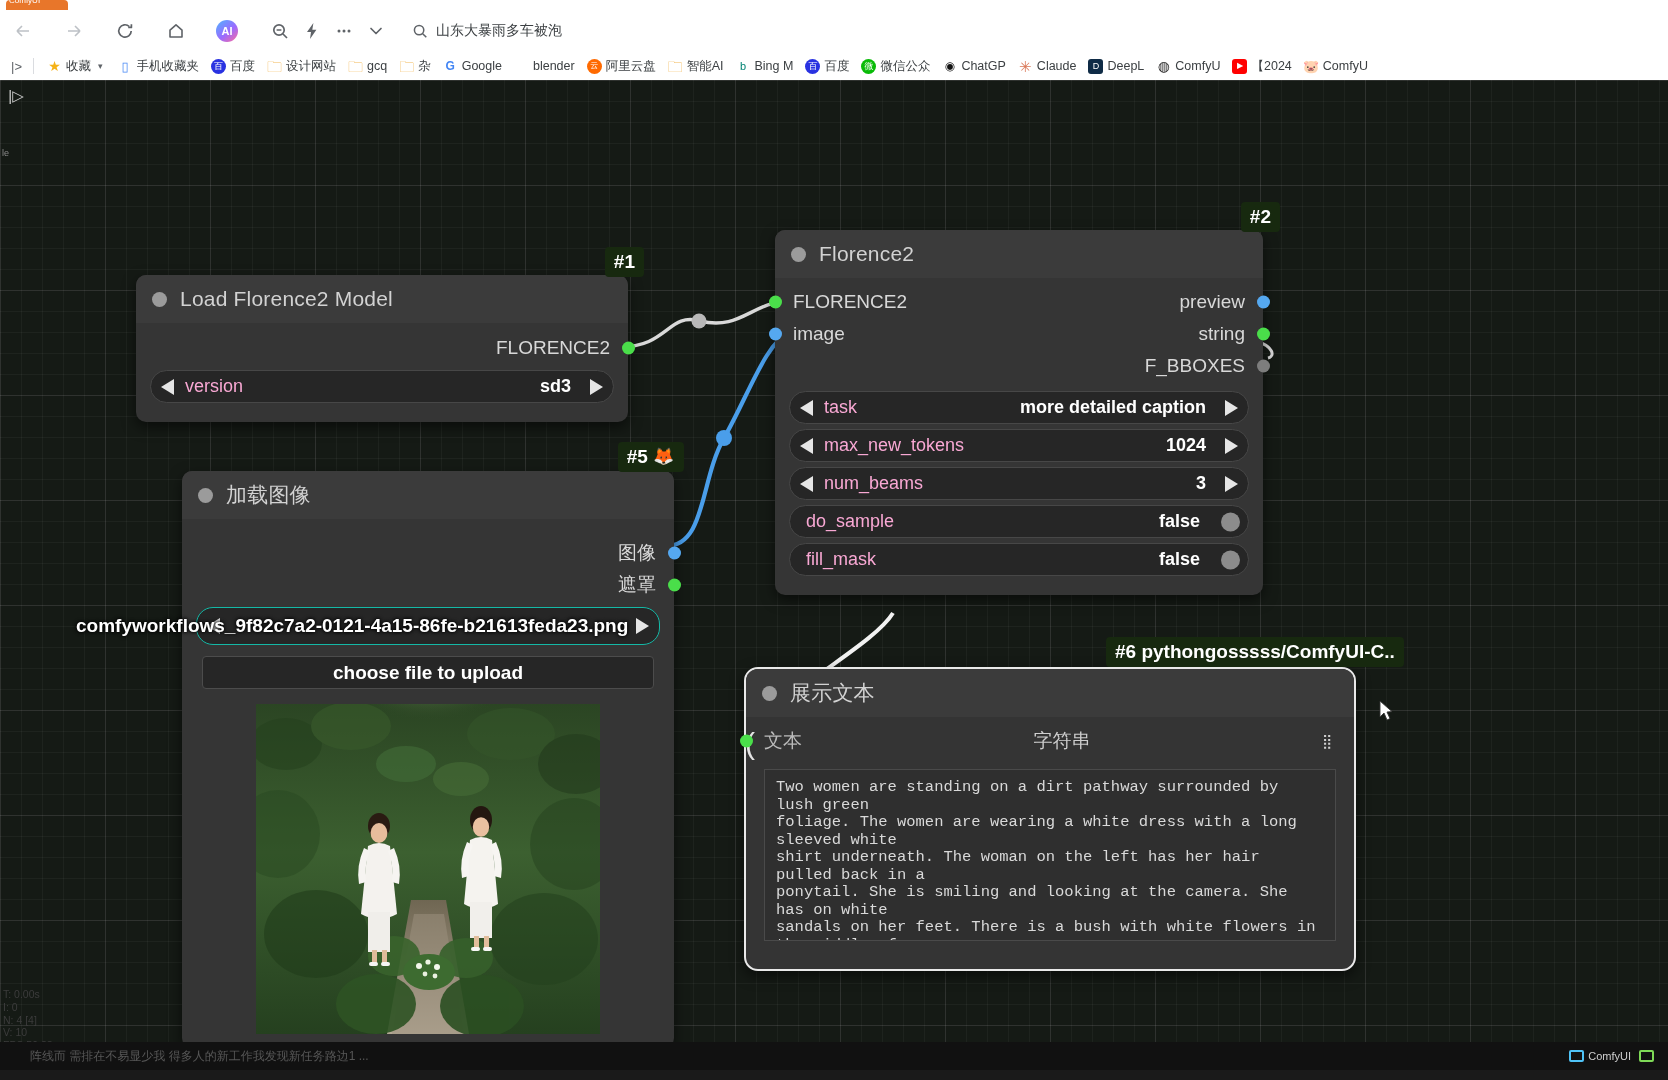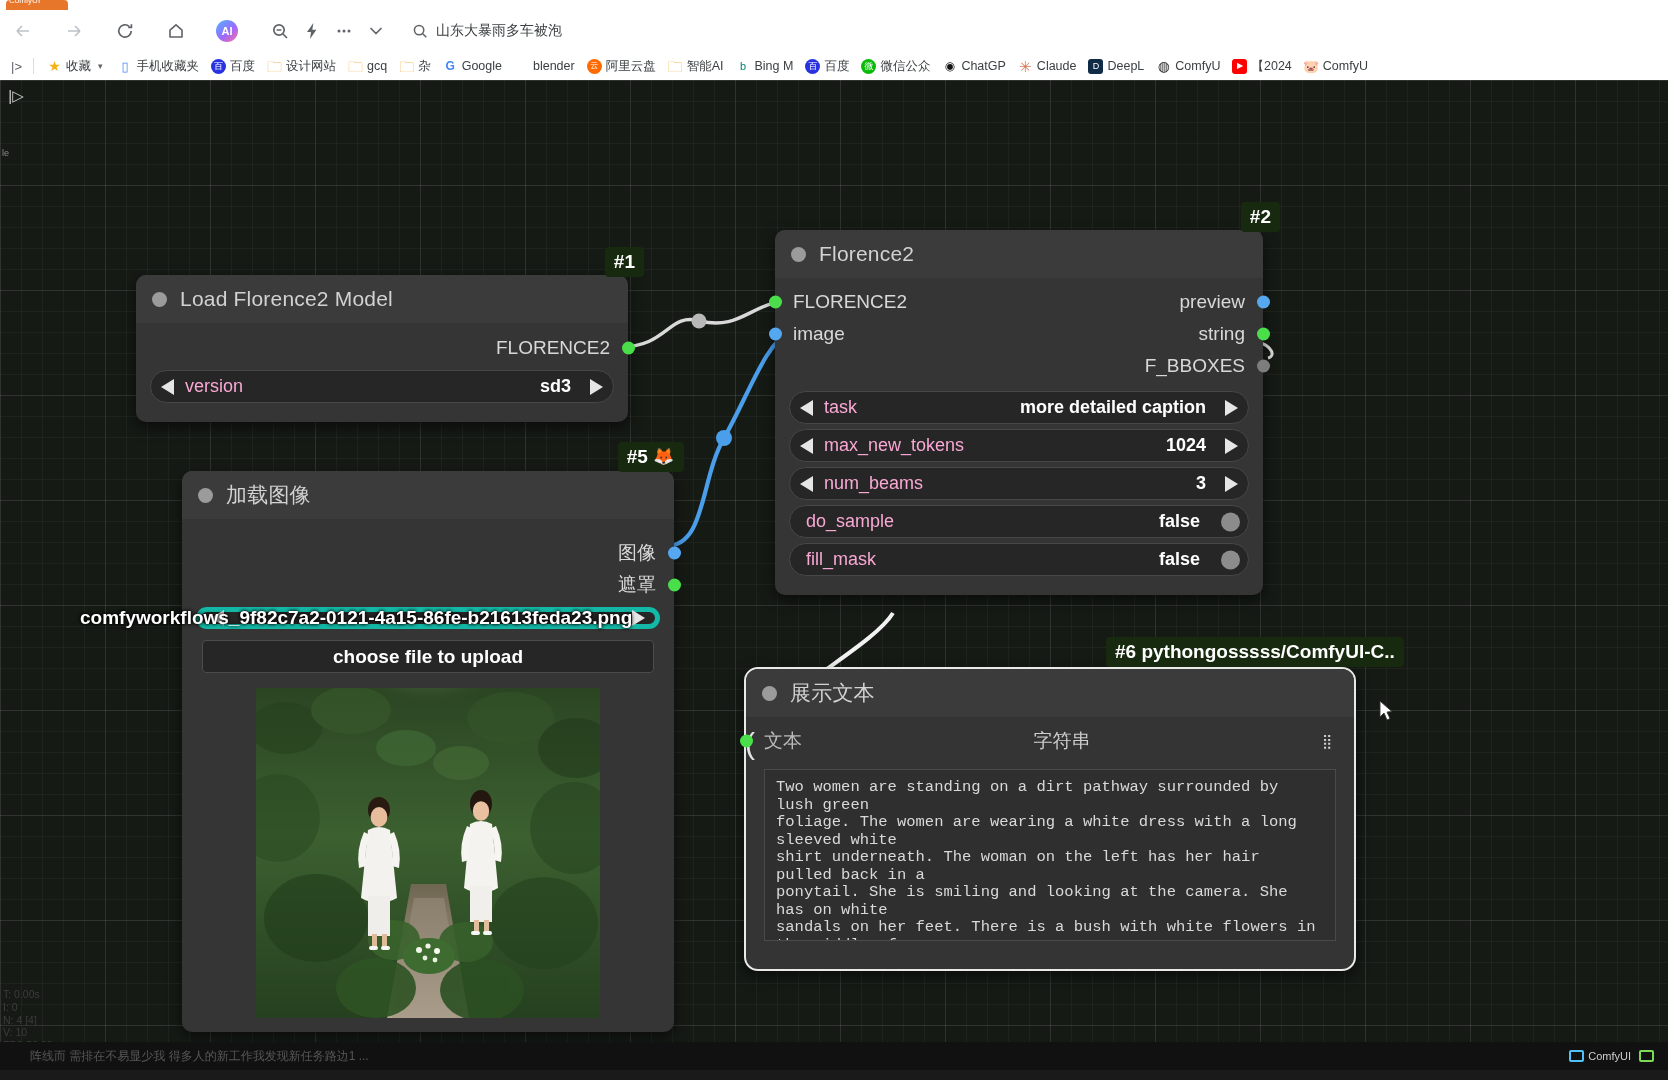--- a/index.html
+++ b/index.html
@@ -186,22 +186,22 @@
 
   .node-badge {
     position: absolute; background: #17290f; color: #ffffff;
     font-size: 19px; font-weight: bold; padding: 3px 9px; border-radius: 4px;
     white-space: nowrap; line-height: 1.25;
   }
 
   
   #node-loadimage { width: 492px; left: 182px; top: 391px; }
   #filename-widget {
-    position: relative; margin: 6px 14px 0 14px; height: 22px; border-radius: 17px;
-    background: #262626; border: 5px solid #14b8a6;
+    position: relative; margin: 6px 14px 0 14px; height: 38px; border-radius: 17px;
+    background: #262626; border: 1px solid #14b8a6;
   }
   #filename-overflow {
     position: absolute; left: -121px; top: 50%; transform: translateY(-50%);
     white-space: nowrap; font-size: 19px; color: #ffffff; font-weight: bold;
     text-shadow: 0 0 4px #000, 0 0 3px #000;
   }
   #upload-btn {
     margin: 11px 20px 0 20px; height: 33px; background: #262626;
     border: 1px solid #4c4c4c; border-radius: 4px;
     display: flex; align-items: center; justify-content: center;

